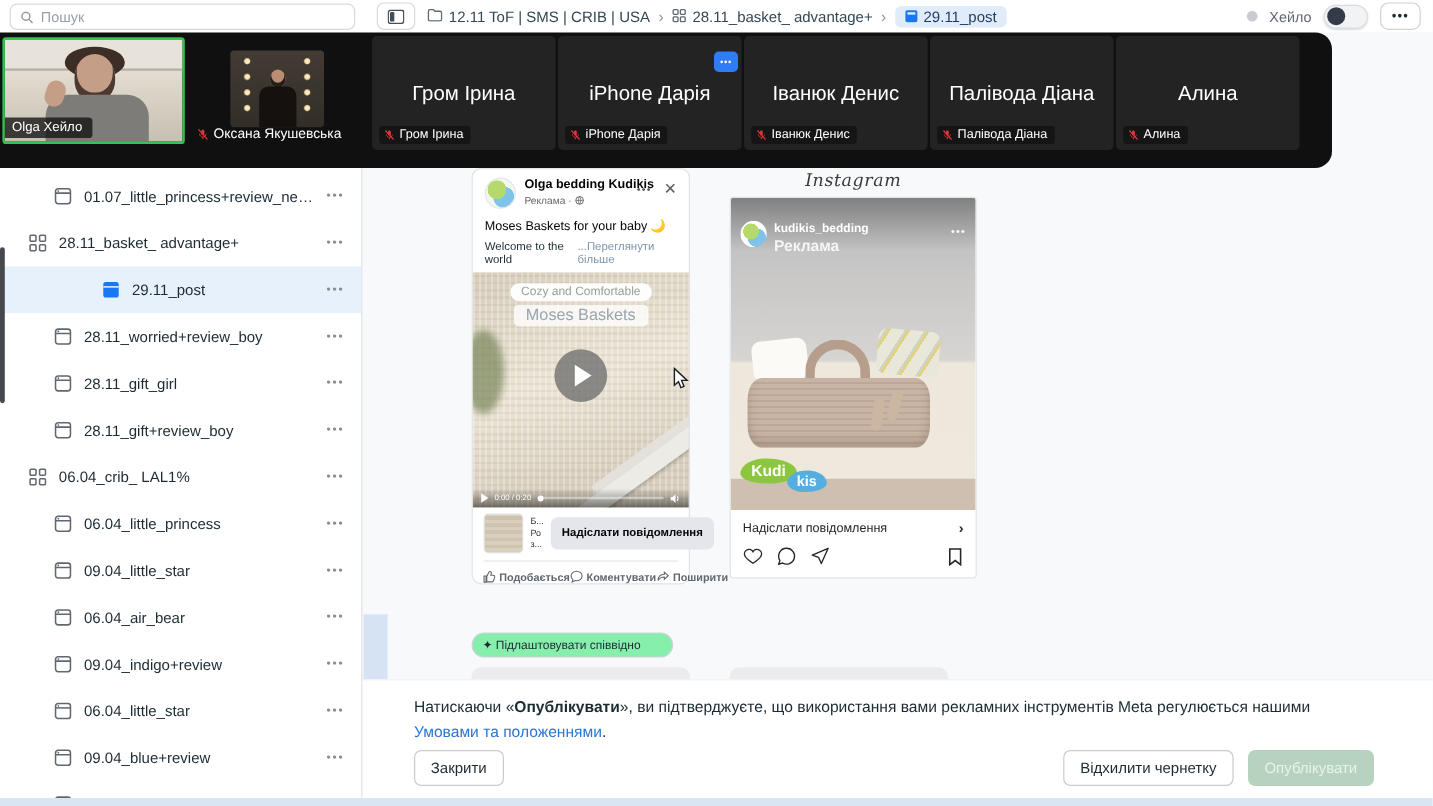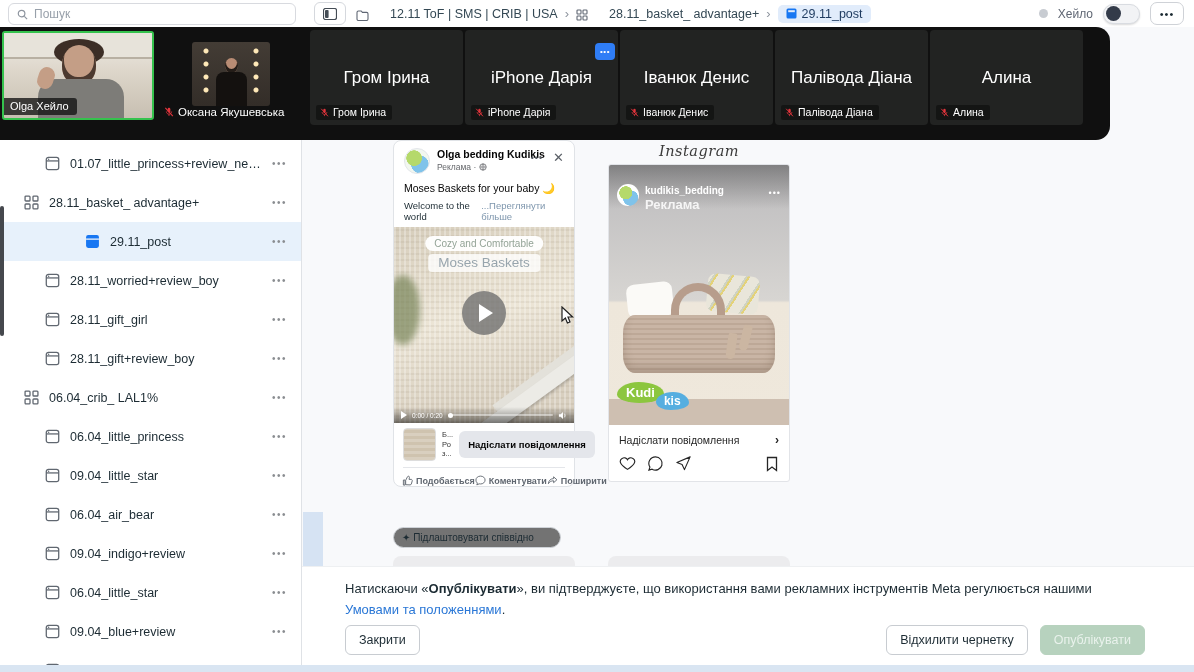--- a/index.html
+++ b/index.html
@@ -5,21 +5,21 @@
   * { margin:0; padding:0; box-sizing:border-box; }
   html,body { width:1194px; height:672px; overflow:hidden; }
   body { font-family:"Liberation Sans", sans-serif; background:#f8f9fb; position:relative; color:#1c2b33; }
 
   
   .topbar { position:absolute; left:0; top:0; width:1194px; height:27px; background:#fff; z-index:5; }
   .search-box { position:absolute; left:8px; top:3px; width:288px; height:22px; border:1px solid #d8dadf; border-radius:6px; background:#fff; display:flex; align-items:center; padding:0 8px; gap:6px; }
   .search-box .ph { color:#98a0aa; font-size:12px; }
   .panel-btn { position:absolute; left:314px; top:2px; width:32px; height:23px; border:1px solid #d5d8dd; border-radius:6px; display:flex; align-items:center; justify-content:center; background:#fff; }
   .crumbs { position:absolute; left:356px; top:0; height:27px; display:flex; align-items:center; font-size:12.5px; color:#344854; gap:7px; white-space:nowrap; }
-  .crumb { display:flex; align-items:flex-end; gap:21px; }
+  .crumb { display:flex; align-items:flex-start; gap:5px; }
   .chev { color:#8d949e; font-size:13px; }
   .crumb-chip { display:flex; align-items:center; gap:5px; background:#e1ecfb; border-radius:5px; padding:2px 8px; color:#1e3a5f; }
   .tb-right { position:absolute; right:10px; top:0; height:27px; display:flex; align-items:center; gap:10px; }
   .gray-dot { width:9px; height:9px; border-radius:50%; background:#c8ccd2; }
   .toggle-label { font-size:12px; color:#5f6673; }
   .toggle { width:37px; height:20px; border-radius:10px; background:#f2f3f5; border:1px solid #d9dce1; position:relative; box-shadow:0 1px 2px rgba(0,0,0,.15); }
   .toggle .knob { position:absolute; left:2px; top:1.5px; width:15px; height:15px; border-radius:50%; background:#333b49; }
   .menu-btn { width:34px; height:23px; border:1px solid #cfd2d7; border-radius:7px; display:flex; align-items:center; justify-content:center; font-size:11px; letter-spacing:1px; color:#1c2b33; background:#fff; }
 
   
@@ -94,21 +94,21 @@
   .vid-ctl .track:before { content:""; position:absolute; left:0; top:-1.5px; width:5px; height:5px; border-radius:50%; background:#fff; }
   .fb-cta { display:flex; align-items:center; gap:6px; padding:5px 9px; }
   .fb-thumb { width:33px; height:33px; border-radius:4px; flex:none; border:1px solid #ddd; background:repeating-linear-gradient(0deg,#d9cfbf 0 3px,#cfc3af 3px 6px); }
   .fb-snip { font-size:7.5px; color:#333; line-height:1.25; width:18px; }
   .fb-cta-btn { margin-left:auto; background:#e4e6eb; border-radius:6px; padding:8px 9px; font-size:9.5px; font-weight:bold; color:#050505; white-space:nowrap; }
   .fb-div { border-top:1px solid #e4e6ea; margin:1px 9px 0; }
   .fb-actions { display:flex; justify-content:space-between; padding:7px 8px; }
   .fb-act { display:flex; align-items:flex-end; gap:3px; font-size:9px; color:#606770; font-weight:bold; }
 
   
-  .ig-col { position:absolute; left:306px; top:0; width:182px; }
+  .ig-col { position:absolute; left:306px; top:0; width:206px; }
   .ig-logo { text-align:center; font-family:"DejaVu Serif", serif; font-style:italic; font-size:14.5px; color:#3a3a3a; padding-top:3px; letter-spacing:.5px; }
   .ig-card { margin-top:5px; background:#fff; border:1px solid #e2e4e8; border-radius:3px; overflow:hidden; }
   .ig-media { position:relative; height:260px; background:linear-gradient(#bcbbbd 0%,#d7d5d2 52%,#eee7db 53%,#efe8dc 100%); }
   .ig-head { position:absolute; left:0; right:0; top:0; height:44px; background:linear-gradient(rgba(70,70,70,.5),transparent); display:flex; gap:6px; padding:19px 8px 0; }
   .ig-avatar { width:22px; height:22px; border-radius:50%; background:radial-gradient(circle at 40% 40%,#b5d96b 34%,transparent 36%),radial-gradient(circle at 62% 64%,#7fc3ea 38%,transparent 40%),#fff; flex:none; }
   .ig-handle { font-size:10px; font-weight:bold; color:#fff; line-height:1.3; }
   .ig-sub { font-size:13px; color:rgba(255,255,255,.85);font-weight:bold; }
   .ig-dots { margin-left:auto; color:#fff; font-size:9px; letter-spacing:1px; padding-top:4px; }
   .pillow1 { position:absolute; left:18px; top:118px; width:46px; height:34px; background:#fbfaf7; border-radius:8px; transform:rotate(-6deg); }
   .pillow2 { position:absolute; right:30px; top:110px; width:52px; height:38px; border-radius:8px; transform:rotate(5deg); background:repeating-linear-gradient(118deg,#e9e6da 0 5px,#cfd3c2 5px 7px,#e3d27a 7px 9px,#e9e6da 9px 14px); }
@@ -120,21 +120,21 @@
   .ig-bottomband { position:absolute; left:0; right:0; bottom:0; height:26px; background:#c8b7a9; opacity:.85; }
   .kudi-logo { position:absolute; left:8px; bottom:22px; }
   .kudi-logo .b1 { display:inline-block; background:#8cc63f; color:#fff; font-weight:bold; font-size:13px; padding:3px 9px; border-radius:46% 54% 52% 48%/60% 55% 45% 40%; }
   .kudi-logo .b2 { display:inline-block; background:#56aee0; color:#fff; font-weight:bold; font-size:12px; padding:2px 8px; border-radius:52% 48% 55% 45%/55% 60% 40% 45%; margin-left:-8px; position:relative; top:8px; }
   .ig-foot1 { display:flex; justify-content:space-between; align-items:center; padding:8px 10px 4px; font-size:10.5px; color:#262626; }
   .ig-foot1 .ch { font-size:12px; font-weight:bold; }
   .ig-foot2 { display:flex; align-items:center; gap:11px; padding:4px 10px 9px; }
   .ig-foot2 .spacer { flex:1; }
 
   
-  .adjust-pill { position:absolute; left:91px; top:387px; width:168px; height:21px; border:1px solid #cfd3d8; border-radius:11px; background:#737373; display:flex; align-items:center; gap:4px; padding:0 8px; font-size:10px; color:#1c2b33; overflow:hidden; white-space:nowrap; }
+  .adjust-pill { position:absolute; left:91px; top:387px; width:168px; height:21px; border:1px solid #cfd3d8; border-radius:11px; background:#86efac; display:flex; align-items:center; gap:4px; padding:0 8px; font-size:10px; color:#1c2b33; overflow:hidden; white-space:nowrap; }
   .faded-card { position:absolute; top:416px; width:182px; height:12px; background:#ececee; border-radius:8px 8px 0 0; }
   .faded-card.c1 { left:91px; } .faded-card.c2 { left:306px; }
 
   
   .footer { position:absolute; left:0; right:0; top:426px; bottom:0; background:#fff; border-top:1px solid #eef0f2; }
   .disclaimer { position:absolute; left:43px; top:12px; width:778px; font-size:13px; line-height:1.6; color:#1c2b33; }
   .disclaimer .lnk { color:#2a77d6; }
   .btn { display:inline-flex; align-items:center; justify-content:center; border-radius:6px; font-size:12.5px; padding:7px 13px; background:#fff; border:1px solid #c8ccd1; color:#1c2b33; }
   .btn-close { position:absolute; left:43px; top:58px; }
   .btn-group { position:absolute; right:49px; top:58px; display:flex; gap:12px; }

